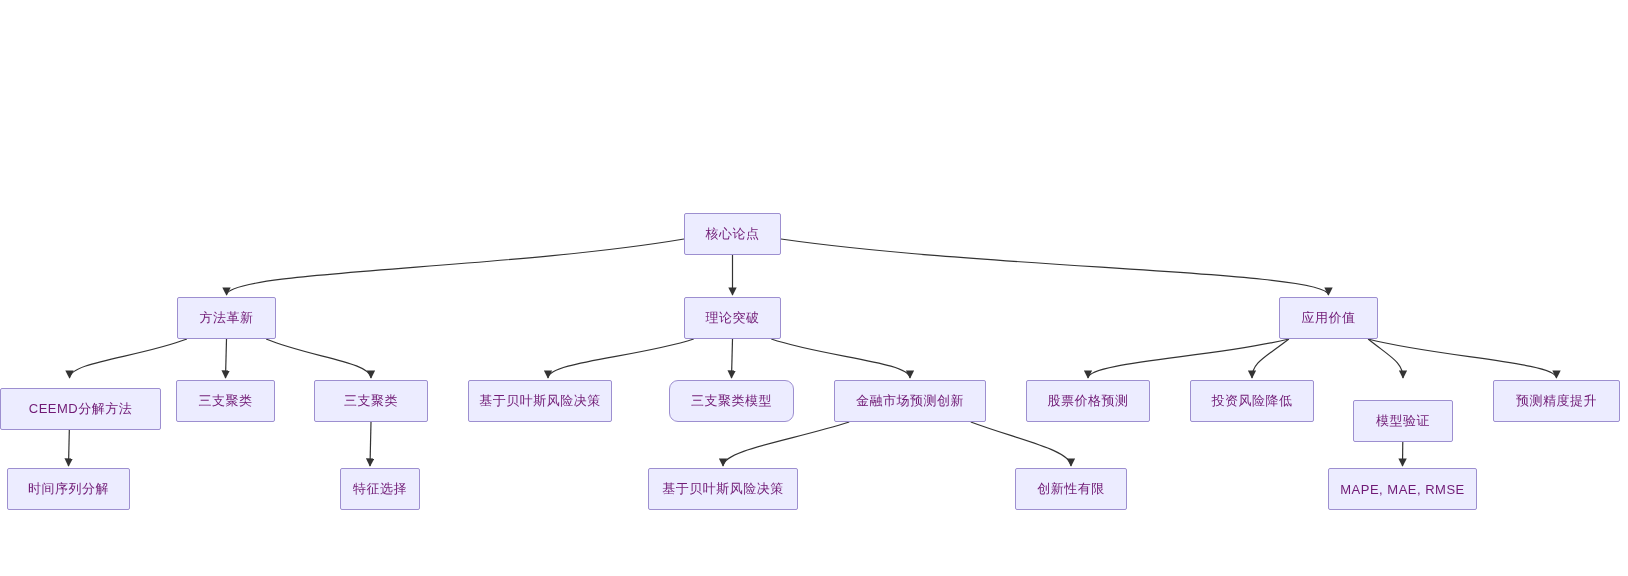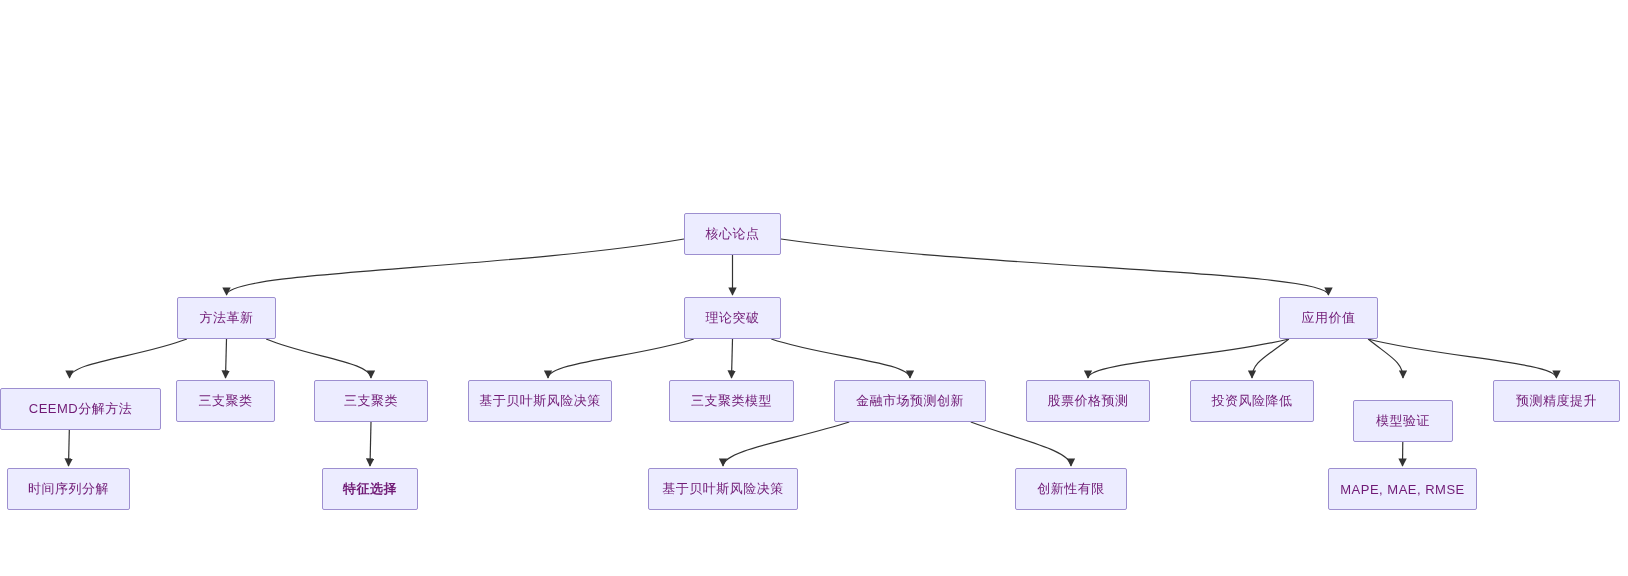--- a/index.html
+++ b/index.html
@@ -90,42 +90,42 @@
       </div>
       <div class="node" style="left: 176px; top: 380px; width: 99px;">
         <span class="label">三支聚类</span>
       </div>
       <div class="node" style="left: 314px; top: 380px; width: 114px;">
         <span class="label">三支聚类</span>
       </div>
       <div class="node" style="left: 468px; top: 380px; width: 144px;">
         <span class="label">基于贝叶斯风险决策</span>
       </div>
-      <div class="node" style="left: 669px; top: 380px; width: 125px;">
+      <div class="node" style="left: 669px; top: 380px; width: 125px; border-radius: 9px;">
         <span class="label">三支聚类模型</span>
       </div>
       <div class="node" style="left: 834px; top: 380px; width: 152px;">
         <span class="label">金融市场预测创新</span>
       </div>
       <div class="node" style="left: 1026px; top: 380px; width: 124px;">
         <span class="label">股票价格预测</span>
       </div>
       <div class="node" style="left: 1190px; top: 380px; width: 124px; align-items: center;">
         <span class="label">投资风险降低</span>
       </div>
       <div class="node" style="left: 1353px; top: 400px; width: 100px;">
         <span class="label">模型验证</span>
       </div>
       <div class="node" style="left: 1493px; top: 380px; width: 127px;">
         <span class="label">预测精度提升</span>
       </div>
       <div class="node" style="left: 7px; top: 468px; width: 123px;">
         <span class="label">时间序列分解</span>
       </div>
-      <div class="node" style="left: 322px; top: 468px; width: 96px; font-weight: bold;">
+      <div class="node" style="left: 340px; top: 468px; width: 80px;">
         <span class="label">特征选择</span>
       </div>
       <div class="node" style="left: 648px; top: 468px; width: 150px;">
         <span class="label">基于贝叶斯风险决策</span>
       </div>
       <div class="node" style="left: 1015px; top: 468px; width: 112px;">
         <span class="label">创新性有限</span>
       </div>
       <div class="node" style="left: 1328px; top: 468px; width: 149px;">
         <span class="label">MAPE, MAE, RMSE</span>

